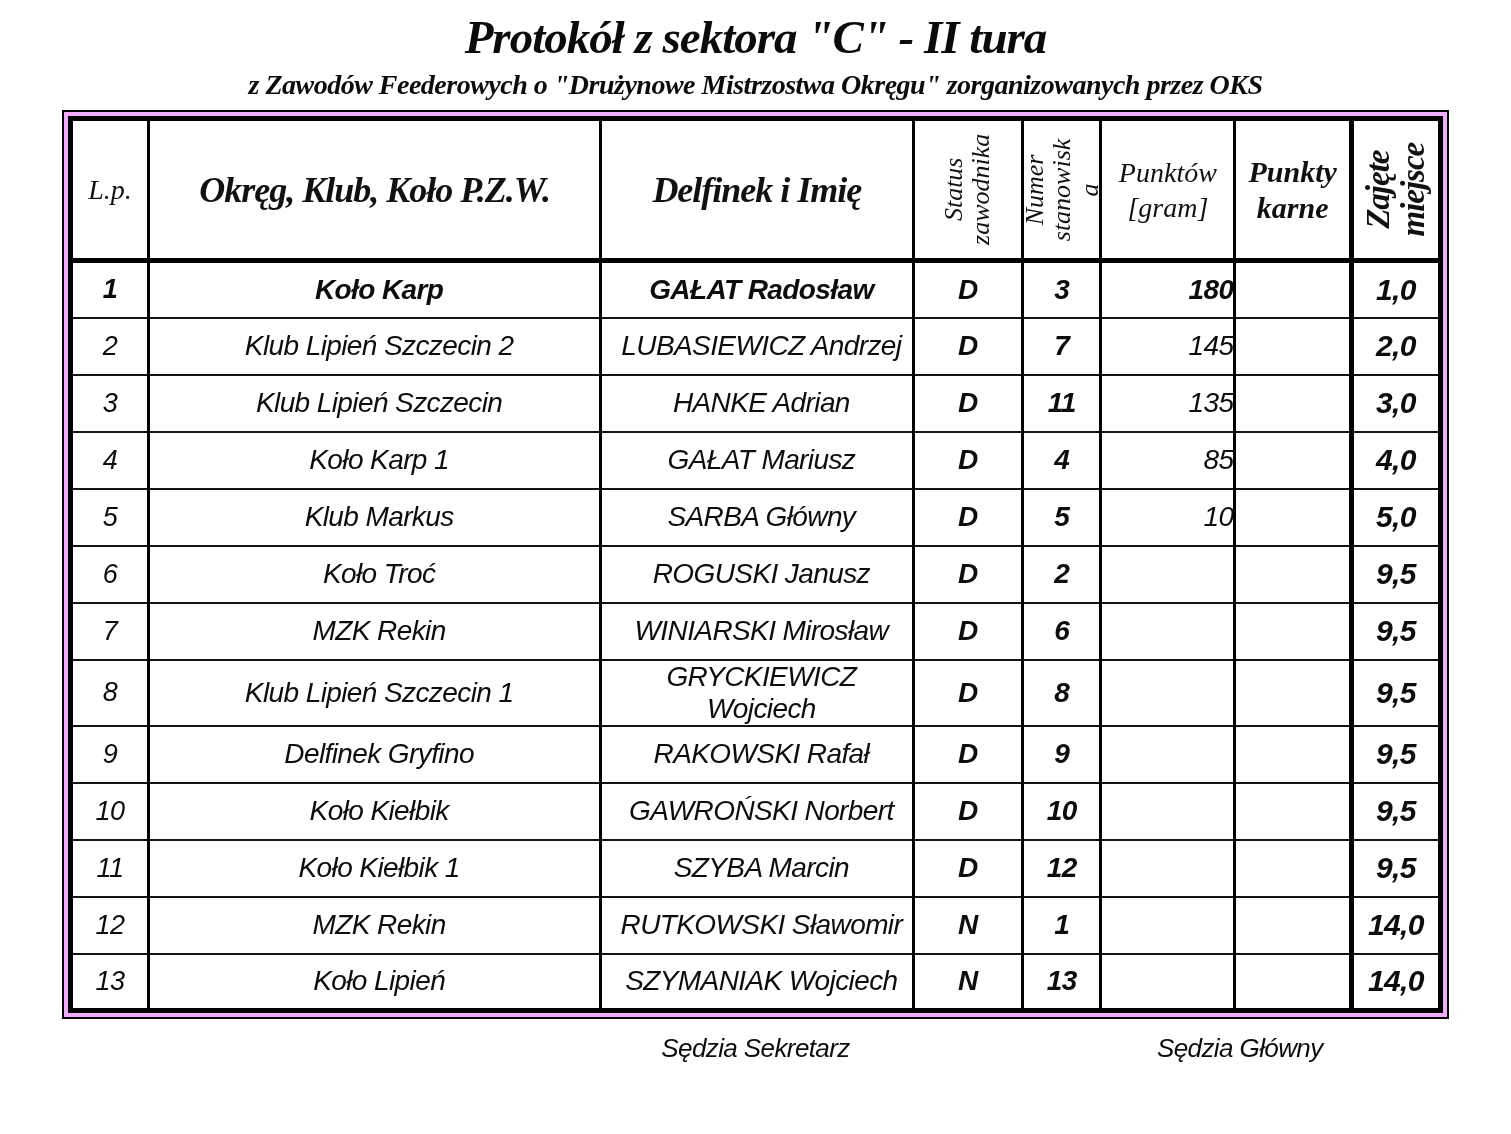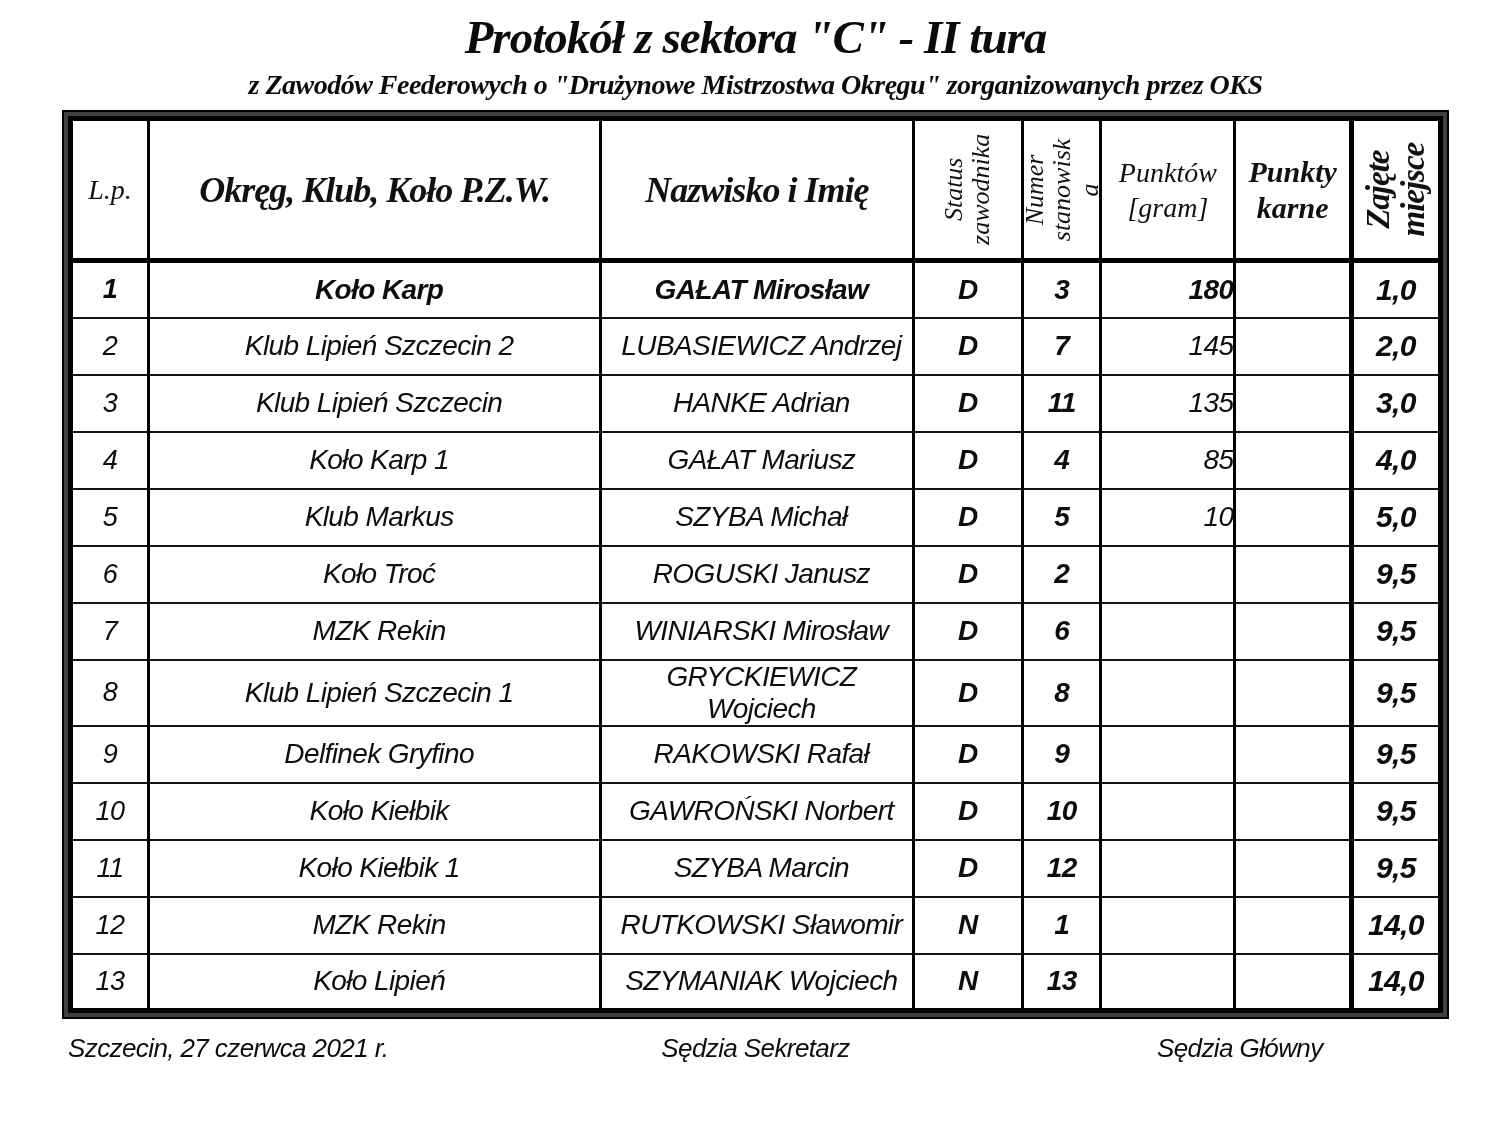--- a/index.html
+++ b/index.html
@@ -27,21 +27,21 @@
     letter-spacing: -0.5px;
     color: #0b0b0b;
     margin-top: 4px;
   }
 
   
   .table-outer {
     margin: 8px 62px 0 62px;
     border: 2px solid #000;
     padding: 4px;
-    background: #404040;
+    background: #f0abfc;
   }
   table.results {
     width: 100%;
     border-collapse: collapse;
     table-layout: fixed;
     border: 5px solid #000;
   }
   col.c-lp      { width: 5.7%;  }
   col.c-club    { width: 33.0%; }
   col.c-name    { width: 22.8%; }
@@ -133,21 +133,21 @@
           <col class="c-status">
         <col class="c-peg">
           <col class="c-points">
           <col class="c-penalty">
           <col class="c-place">
       </colgroup>
       <thead>
         <tr>
           <th class="h-lp">L.p.</th>
           <th class="h-club">Okręg, Klub, Koło P.Z.W.</th>
-          <th class="h-name">Nazwisko i Imię</th>
+          <th class="h-name">Delfinek i Imię</th>
           <th class="h-status">
             <div class="rot-wrap">
                 <div class="rot rot-status">Status zawodnika</div>
               </div>
           </th>
           <th class="h-peg">
             <div class="rot-wrap">
                 <div class="rot rot-peg">Numer stanowiska</div>
               </div>
           </th>
@@ -157,21 +157,21 @@
             <div class="rot-wrap">
                 <div class="rot rot-place">Zajęte miejsce</div>
               </div>
           </th>
         </tr>
       </thead>
       <tbody id="table-body">
           <tr class="first-place">
     <td class="cell-lp">1</td>
     <td class="cell-club">Koło Karp</td>
-    <td class="cell-name">GAŁAT Mirosław</td>
+    <td class="cell-name">GAŁAT Radosław</td>
     <td class="cell-status">D</td>
     <td class="cell-peg">3</td>
     <td class="cell-points">180</td>
     <td class="cell-penalty"></td>
     <td class="cell-place">1,0</td>
   </tr>
           <tr>
     <td class="cell-lp">2</td>
     <td class="cell-club">Klub Lipień Szczecin 2</td>
     <td class="cell-name">LUBASIEWICZ Andrzej</td>
@@ -197,21 +197,21 @@
     <td class="cell-name">GAŁAT Mariusz</td>
     <td class="cell-status">D</td>
     <td class="cell-peg">4</td>
     <td class="cell-points">85</td>
     <td class="cell-penalty"></td>
     <td class="cell-place">4,0</td>
   </tr>
           <tr>
     <td class="cell-lp">5</td>
     <td class="cell-club">Klub Markus</td>
-    <td class="cell-name">SZYBA Michał</td>
+    <td class="cell-name">SARBA Główny</td>
     <td class="cell-status">D</td>
     <td class="cell-peg">5</td>
     <td class="cell-points">10</td>
     <td class="cell-penalty"></td>
     <td class="cell-place">5,0</td>
   </tr>
           <tr>
     <td class="cell-lp">6</td>
     <td class="cell-club">Koło Troć</td>
     <td class="cell-name">ROGUSKI Janusz</td>
@@ -289,18 +289,17 @@
     <td class="cell-peg">13</td>
     <td class="cell-points"></td>
     <td class="cell-penalty"></td>
     <td class="cell-place">14,0</td>
   </tr>
         </tbody>
     </table>
   </div>
 
   <div class="footer">
-    <span class="place-date">Szczecin, 27 czerwca 2021 r.</span>
     <span class="secretary">Sędzia Sekretarz</span>
     <span class="chief">Sędzia Główny</span>
   </div>
 
 </div>
 
 </body></html>

